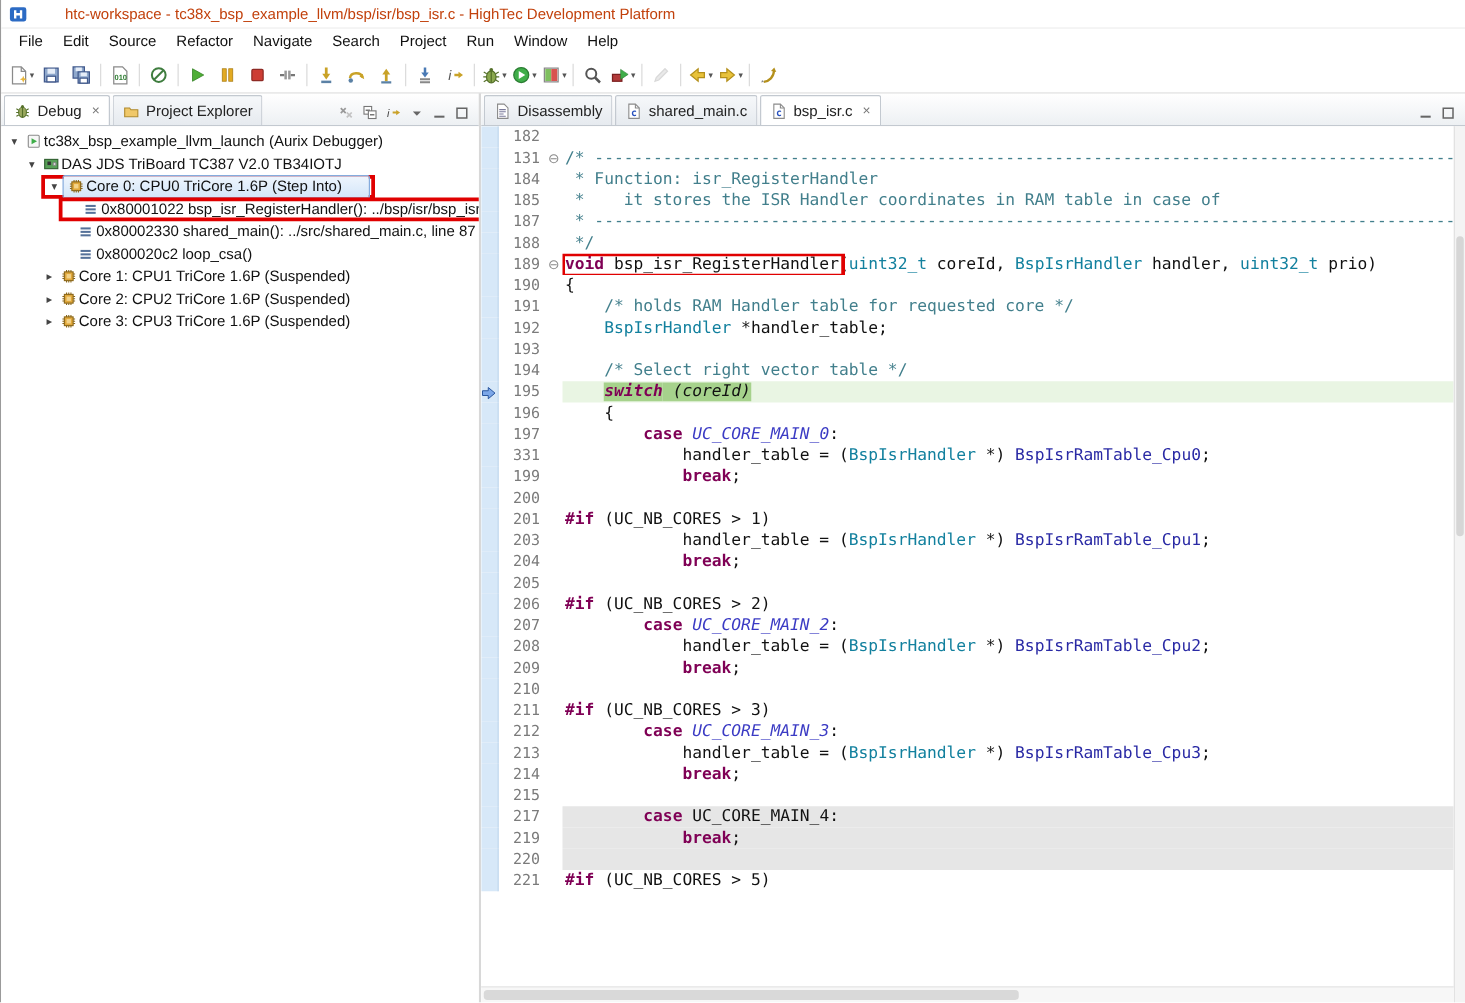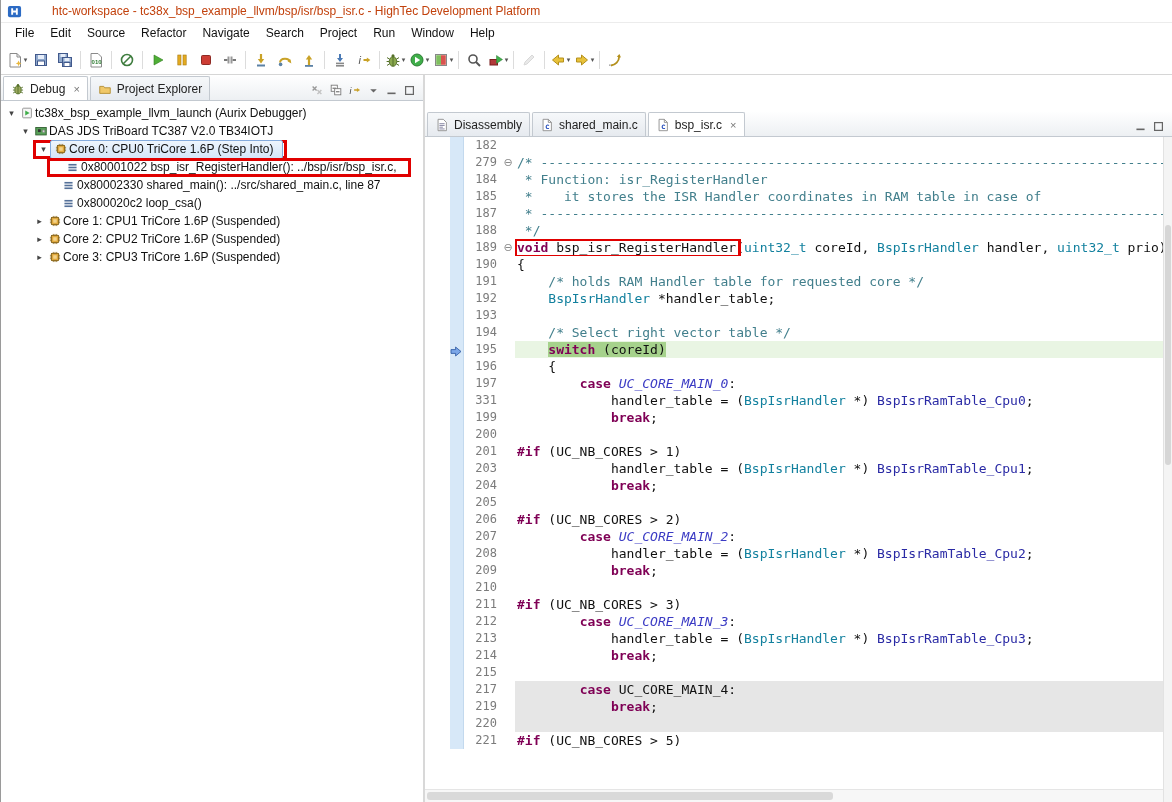--- a/index.html
+++ b/index.html
@@ -18,65 +18,65 @@
   
   .toolbar{height:29px;flex:none;display:flex;align-items:center;padding:0 4px;border-bottom:1px solid #d6d6d6;background:#fff;}
   .tb-btn{height:24px;min-width:22px;display:flex;align-items:center;justify-content:center;border-radius:3px;padding:0 1px;}
   .tb-btn svg{display:block}
   .tb-btn.disabled{opacity:.4}
   .tb-sep{width:1px;height:18px;background:#dcdcdc;margin:0 3px;flex:none;}
   .dd{font-size:7px;color:#555;margin-left:1px;}
 
   
   .main{flex:1;display:flex;min-height:0;}
-  .left-panel{width:422px;flex:none;display:flex;flex-direction:column;min-height:0;background:#fff;}
+  .left-panel{width:382px;flex:none;display:flex;flex-direction:column;min-height:0;background:#fff;}
   .splitter{width:2px;flex:none;background:#d8d8d8;}
-  .right-panel{flex:1;position:relative;min-width:0;background:#fff;margin-top:36px;}
+  .right-panel{flex:1;position:relative;min-width:0;background:#fff;}
 
   
   .tabbar{height:26px;flex:none;display:flex;align-items:flex-end;gap:2px;padding:2px 2px 0 2px;
     background:linear-gradient(#ffffff,#edf0f3);border-bottom:1px solid #c3c9d0;box-sizing:border-box;}
   .tab{height:23px;display:flex;align-items:center;gap:5px;padding:0 7px;font-size:12px;color:#222;
     border:1px solid #c3c9d0;border-bottom:none;border-radius:2px 2px 0 0;background:linear-gradient(#f6f8fa,#e6eaef);white-space:nowrap;}
   .tab.active{background:#fff;}
   .tab .tab-close{color:#777;font-size:11px;margin-left:3px;}
   .tab .tico svg{display:block}
   .bar-tools{margin-left:auto;display:flex;align-items:center;gap:5px;padding:0 5px 3px 0;}
   .bar-tools .vt-btn svg{display:block}
 
   
   .tree{flex:1;padding-top:3px;overflow:hidden;background:#fff;position:relative;}
   .tree-row{display:flex;align-items:center;height:18px;white-space:nowrap;overflow:visible;}
   .indent{flex:none;height:1px;}
   .expander{width:13px;flex:none;text-align:center;color:#444;font-size:9px;}
   .t-icon{width:17px;flex:none;display:flex;justify-content:center;}
   .t-icon svg{display:block}
   .t-label{white-space:nowrap;overflow:hidden;}
-  .sel-box{display:flex;align-items:center;height:17px;padding:0 8px 0 1px;border:1px solid #84abdd;border-radius:2px;
+  .sel-box{display:flex;align-items:center;height:17px;padding:0 21px 0 1px;border:1px solid #84abdd;border-radius:2px;
     background:linear-gradient(#eef5fd,#d4e6f9);}
   .red-wrap{display:flex;align-items:center;height:19px;border:3px solid var(--annotation,#e00000);box-sizing:border-box;
     padding:0 1px;z-index:5;position:relative;background:transparent;}
   .red-wrap.grow{flex:1;margin-right:12px;}
 
   
-  .editor-body{position:absolute;left:0;right:9px;top:26px;bottom:13px;overflow:hidden;background:#fff;padding-left:25px;}
+  .editor-body{position:absolute;left:0;right:9px;top:26px;bottom:13px;overflow:hidden;background:#fff;}
   .code-line{display:flex;height:17px;line-height:17px;font-family:"DejaVu Sans Mono","Liberation Mono",monospace;
     font-size:13px;white-space:pre;}
   .cell-ruler{width:13px;flex:none;background:#d7e8f8;border-right:1px solid #c3d9ee;position:relative;}
   .cell-num{width:33px;flex:none;text-align:right;padding-right:4px;color:#7b7b7b;font-size:12px;}
   .cell-fold{width:14px;flex:none;color:#8a8a8a;text-align:center;font-family:"DejaVu Sans",sans-serif;font-size:11px;}
   .cell-code{flex:1;position:relative;padding-left:2px;overflow:hidden;}
   .code-line.inactive .cell-code{background:var(--inactive,#e6e6e6);}
   .code-line.current .cell-code{background:var(--currentline,#e9f5e3);}
   .tok-k{color:var(--keyword,#7f0055);font-weight:bold;}
   .tok-c{color:var(--comment,#427f8c);}
   .tok-t{color:var(--type,#12809e);}
   .tok-g{color:var(--global,#2a2aa5);}
   .tok-e{color:var(--enum,#3b3bc4);font-style:italic;}
-  .tok-hl{background:var(--exec,#a6d28c);}
+  .tok-hl{background:var(--exec,#a6d28c);font-style:italic;}
   .inline-annot{position:absolute;top:-1px;height:20px;border:3px solid var(--annotation,#e00000);box-sizing:border-box;pointer-events:none;z-index:6;}
   .ip-arrow{position:absolute;left:0;top:3px;}
 
   
   .vscroll{position:absolute;top:26px;right:0;bottom:0;width:9px;background:#f4f4f4;border-left:1px solid #e2e2e2;box-sizing:border-box;}
   .vthumb{position:absolute;left:1px;right:1px;top:88px;height:240px;background:#d6d6d6;border-radius:3px;}
   .hscroll{position:absolute;left:0;right:9px;bottom:0;height:13px;background:#f7f7f7;border-top:1px solid #e5e5e5;box-sizing:border-box;}
   .hthumb{position:absolute;top:2px;bottom:2px;left:2px;width:55%;background:#d9d9d9;border-radius:3px;}
 </style>
 </head>
@@ -498,21 +498,21 @@
             </span>
             <span class="vt-btn">
               <svg width="13" height="13" viewBox="0 0 16 16">
                 <rect x="3.2" y="3.2" width="9.6" height="9.6" fill="none" stroke="#666" stroke-width="1.5"></rect>
               </svg>
             </span>
           </div>
         </div>
       <div class="editor-body" id="code-area">
           <div class="code-line"><span class="cell-ruler"></span><span class="cell-num">182</span><span class="cell-fold"></span><span class="cell-code"></span></div>
-          <div class="code-line"><span class="cell-ruler"></span><span class="cell-num">279</span><span class="cell-fold">⊖</span><span class="cell-code"><span class="tok-c">/* --------------------------------------------------------------------------------------------------------------------</span></span></div>
+          <div class="code-line"><span class="cell-ruler"></span><span class="cell-num">131</span><span class="cell-fold">⊖</span><span class="cell-code"><span class="tok-c">/* --------------------------------------------------------------------------------------------------------------------</span></span></div>
           <div class="code-line"><span class="cell-ruler"></span><span class="cell-num">184</span><span class="cell-fold"></span><span class="cell-code"><span class="tok-c"> * Function: isr_RegisterHandler</span></span></div>
           <div class="code-line"><span class="cell-ruler"></span><span class="cell-num">185</span><span class="cell-fold"></span><span class="cell-code"><span class="tok-c"> *    it stores the ISR Handler coordinates in RAM table in case of</span></span></div>
           <div class="code-line"><span class="cell-ruler"></span><span class="cell-num">187</span><span class="cell-fold"></span><span class="cell-code"><span class="tok-c"> * --------------------------------------------------------------------------------------------------------------------</span></span></div>
           <div class="code-line"><span class="cell-ruler"></span><span class="cell-num">188</span><span class="cell-fold"></span><span class="cell-code"><span class="tok-c"> */</span></span></div>
           <div class="code-line"><span class="cell-ruler"></span><span class="cell-num">189</span><span class="cell-fold">⊖</span><span class="cell-code"><span class="tok-k">void</span><span class="tok-p"> bsp_isr_RegisterHandler(</span><span class="tok-t">uint32_t</span><span class="tok-p"> coreId, </span><span class="tok-t">BspIsrHandler</span><span class="tok-p"> handler, </span><span class="tok-t">uint32_t</span><span class="tok-p"> prio)</span><span class="inline-annot" style="left: calc(0ch - 1px); width: calc(28ch + 8px);"></span></span></div>
           <div class="code-line"><span class="cell-ruler"></span><span class="cell-num">190</span><span class="cell-fold"></span><span class="cell-code"><span class="tok-p">{</span></span></div>
           <div class="code-line"><span class="cell-ruler"></span><span class="cell-num">191</span><span class="cell-fold"></span><span class="cell-code"><span class="tok-p">    </span><span class="tok-c">/* holds RAM Handler table for requested core */</span></span></div>
           <div class="code-line"><span class="cell-ruler"></span><span class="cell-num">192</span><span class="cell-fold"></span><span class="cell-code"><span class="tok-p">    </span><span class="tok-t">BspIsrHandler</span><span class="tok-p"> *handler_table;</span></span></div>
           <div class="code-line"><span class="cell-ruler"></span><span class="cell-num">193</span><span class="cell-fold"></span><span class="cell-code"></span></div>
           <div class="code-line"><span class="cell-ruler"></span><span class="cell-num">194</span><span class="cell-fold"></span><span class="cell-code"><span class="tok-p">    </span><span class="tok-c">/* Select right vector table */</span></span></div>

